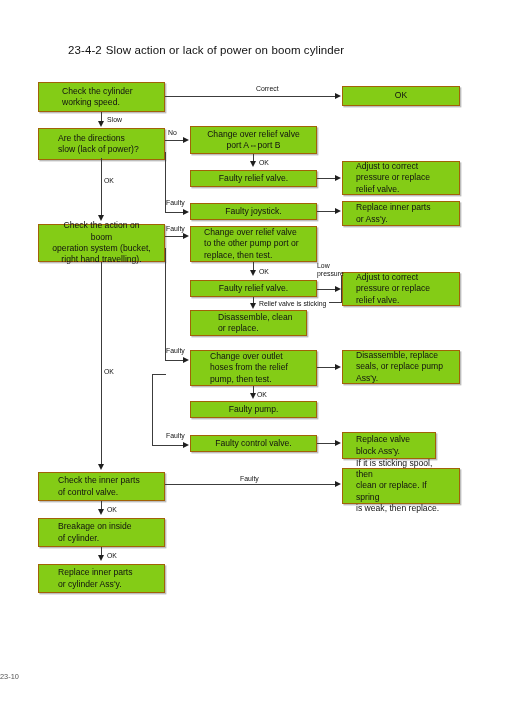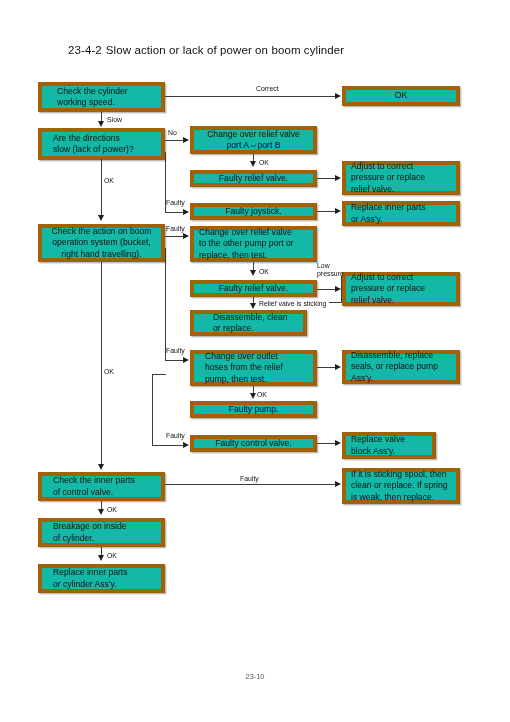--- a/index.html
+++ b/index.html
@@ -26,28 +26,28 @@
     letter-spacing: 0.1px;
     white-space: nowrap;
     color: #111;
   }
   .title .num { margin-right: 4px; }
 
   
   .box {
     position: absolute;
     box-sizing: border-box;
-    border: 4px solid #a16207;
-    background: #14b8a6;
+    border: 1px solid #a16207;
+    background: #84cc16;
     display: flex;
     align-items: center;
     font-size: 8.6px;
     line-height: 1.32;
     color: #111;
-    padding: 2px 5px;
+    padding: 2px 13px;
     box-shadow: 1.4px 1.4px 0 0 #bdbdbd;
   }
   .box.left-align { justify-content: flex-start; text-align: left; }
   .box.center-align { justify-content: center; text-align: center; }
   .box .txt { display: block; width: 100%; white-space: pre-line; }
 
   
   .ln {
     position: absolute;
     background: #3c3c3c;
@@ -76,21 +76,20 @@
     line-height: 1.18;
     color: #111;
     white-space: pre-line;
   }
 
   .pagenum {
     position: absolute;
     left: 0;
     top: 672px;
     width: 510px;
-    text-align: center;
     font-size: 7.4px;
     color: #555;
   }
 </style>
 </head>
 <body>
 
 <div id="page">
 
   <div class="title">

